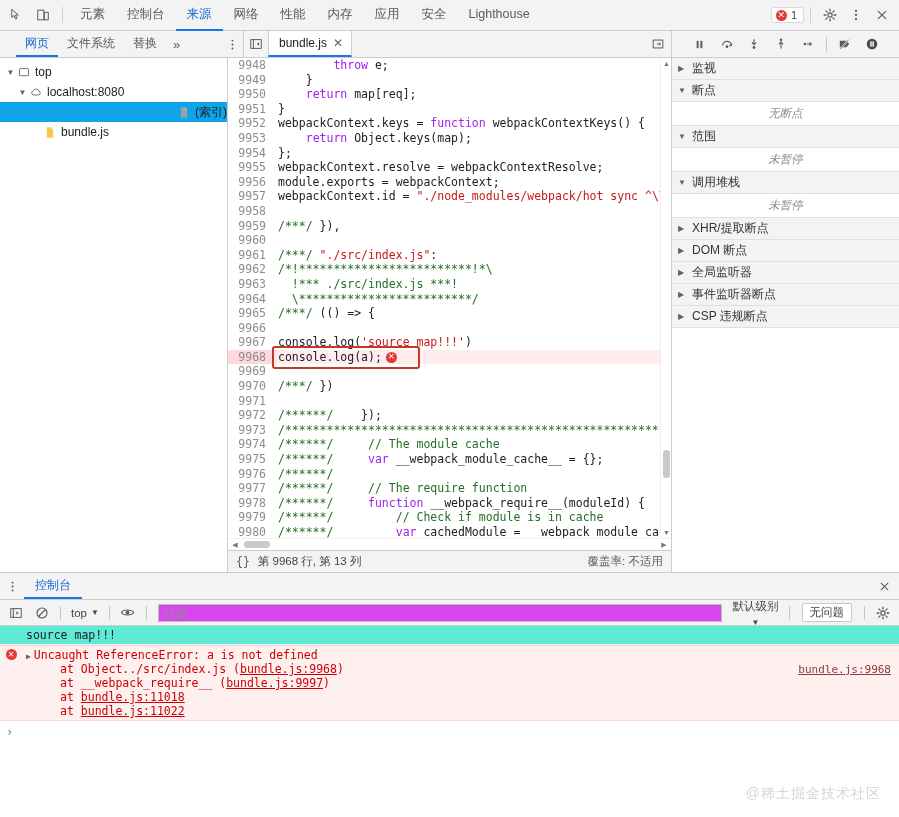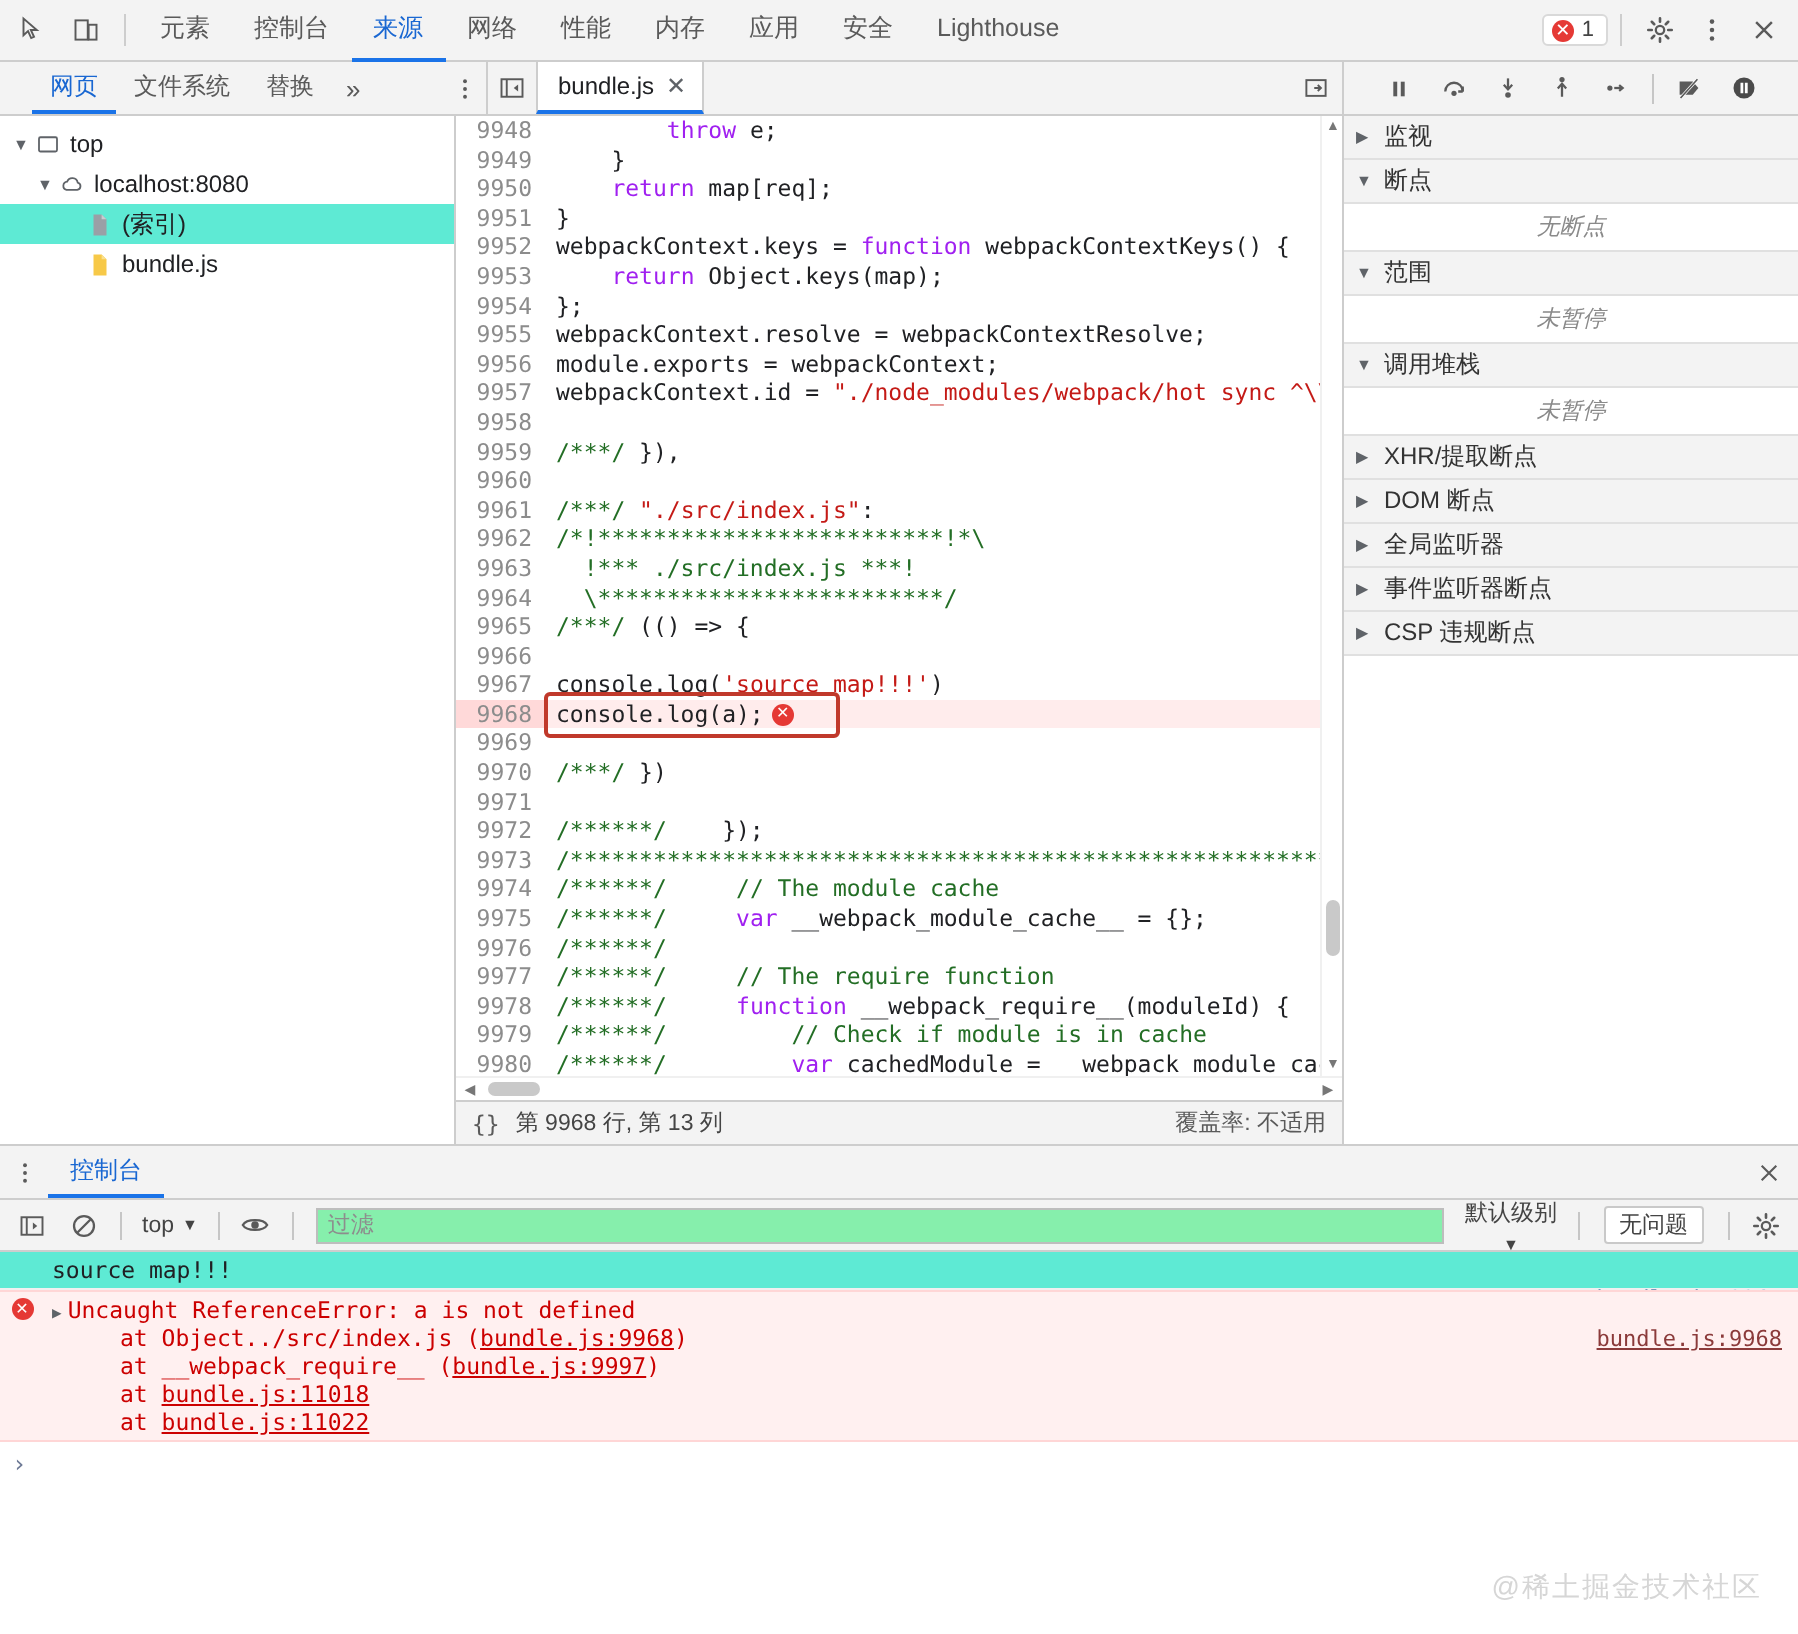--- a/index.html
+++ b/index.html
@@ -86,21 +86,21 @@
   
   .middle { flex: 1 1 auto; display: flex; min-height: 0; }
 
   
   .navigator {
     width: 228px; flex: 0 0 228px; background: #fff;
     border-right: 1px solid #cdcdcd; overflow: hidden; padding-top: 4px;
     font-size: 12px;
   }
   .tree-row { display: flex; align-items: center; height: 20px; cursor: pointer; white-space: nowrap; }
-  .tree-row.selected { background: #5eead4; }
+  .tree-row.selected { background: #0ea5e9; justify-content: flex-end; }
   .twisty { width: 13px; text-align:center; font-size: 8px; color:#5f6368; flex:0 0 13px; }
   .tree-label { margin-left: 4px; color: #202124; }
   .ico { width: 14px; height: 14px; flex:0 0 14px; display:inline-flex; align-items:center; justify-content:center; }
 
   
   .editor { flex: 1 1 auto; display: flex; flex-direction: column; min-width: 0; background: #fff; border-right:1px solid #cdcdcd; }
   .code-scroll { flex:1 1 auto; position:relative; overflow:hidden; display:flex; }
   .code-area { flex:1; overflow:hidden; position:relative; font-family: "DejaVu Sans Mono","Liberation Mono", monospace; font-size: 11.5px; }
   .code-line { display:flex; height: 14.6px; line-height: 14.6px; white-space: pre; }
   .code-line.err-line { background: #ffecec; }
@@ -150,21 +150,21 @@
   .drawer-tabbar { height:27px; flex:0 0 27px; display:flex; align-items:stretch; background:#f3f3f3; border-bottom:1px solid #cdcdcd; }
   .drawer-kebab { width:24px; display:flex; align-items:center; justify-content:center; cursor:pointer; color:#5a5a5a; }
   .drawer-tab { padding:0 11px; display:flex; align-items:center; font-size:12px; color:#1967d2; border-bottom:2px solid #1a73e8; cursor:pointer; }
   .drawer-close { margin-left:auto; width:30px; display:flex; align-items:center; justify-content:center; cursor:pointer; color:#5a5a5a; font-size:13px; }
 
   .console-toolbar { height:26px; flex:0 0 26px; display:flex; align-items:center; gap:2px; background:#f3f3f3; border-bottom:1px solid #cdcdcd; padding:0 4px; }
   .ct-btn { width:24px; height:20px; display:flex; align-items:center; justify-content:center; cursor:pointer; color:#5a5a5a; }
   .ct-sep { width:1px; height:14px; background:#c6c6c6; margin:0 4px; }
   .ctx-select { display:flex; align-items:center; gap:4px; font-size:11.5px; color:#444; cursor:pointer; padding:2px 4px; }
   .filter-input {
-    flex:1; height:18px; border:1px solid #bdbdbd; background:#86efac;
+    flex:1; height:18px; border:1px solid #bdbdbd; background:#d946ef;
     font-size:11.5px; color:#333; padding:0 5px; margin:0 5px; min-width:40px;
     font-family:"Liberation Sans", sans-serif;
   }
   .filter-input::placeholder { color:#8d8d8d; }
   .level-select { display:flex; align-items:center; gap:4px; font-size:11.5px; color:#444; cursor:pointer; padding:2px 4px;flex-direction:column; }
   .issues-btn { border:1px solid #c9c9c9; border-radius:2px; background:#fff; font-size:11.5px; color:#444; padding:1px 7px; cursor:pointer; margin:0 6px; }
 
   .console-body { flex:1 1 auto; overflow:hidden; font-family:"DejaVu Sans Mono","Liberation Mono", monospace; font-size:11.5px; position:relative; }
   .c-msg { display:flex; padding: 2px 0 2px 0; border-bottom:1px solid #f0f0f0; position:relative; }
   .c-msg.log { background:#5eead4; }

